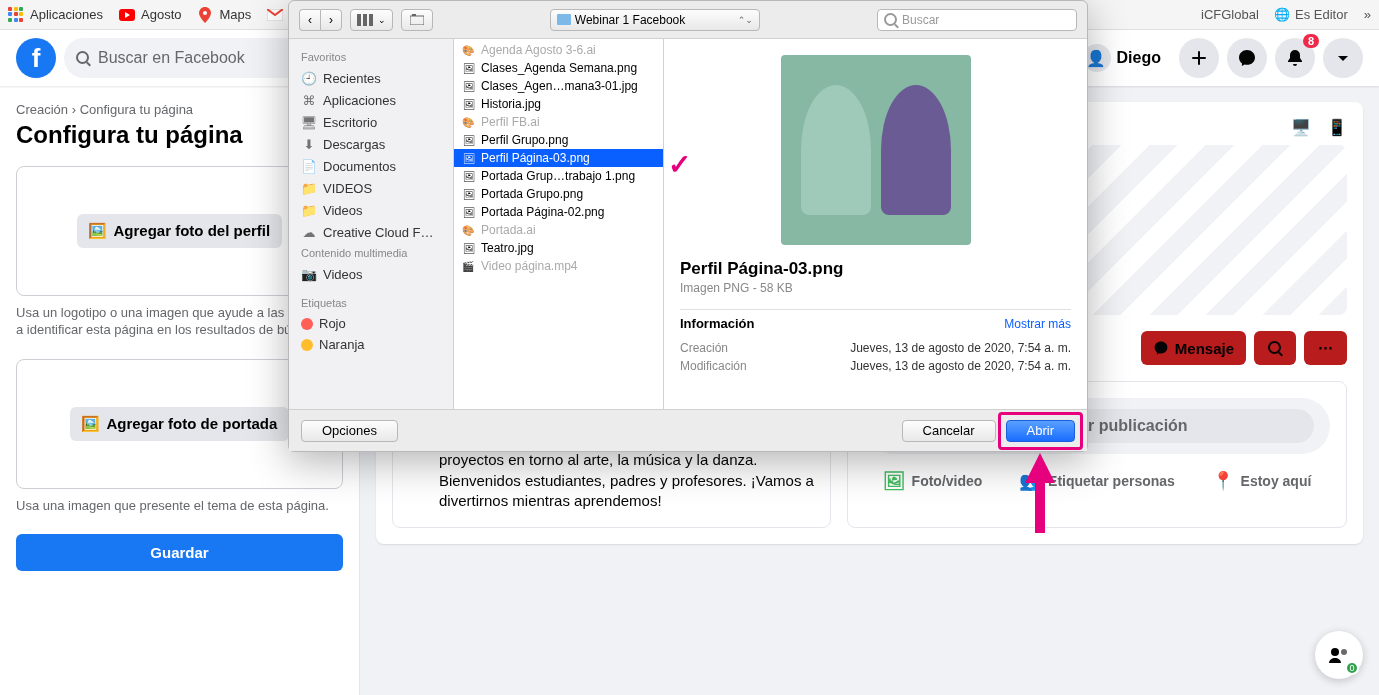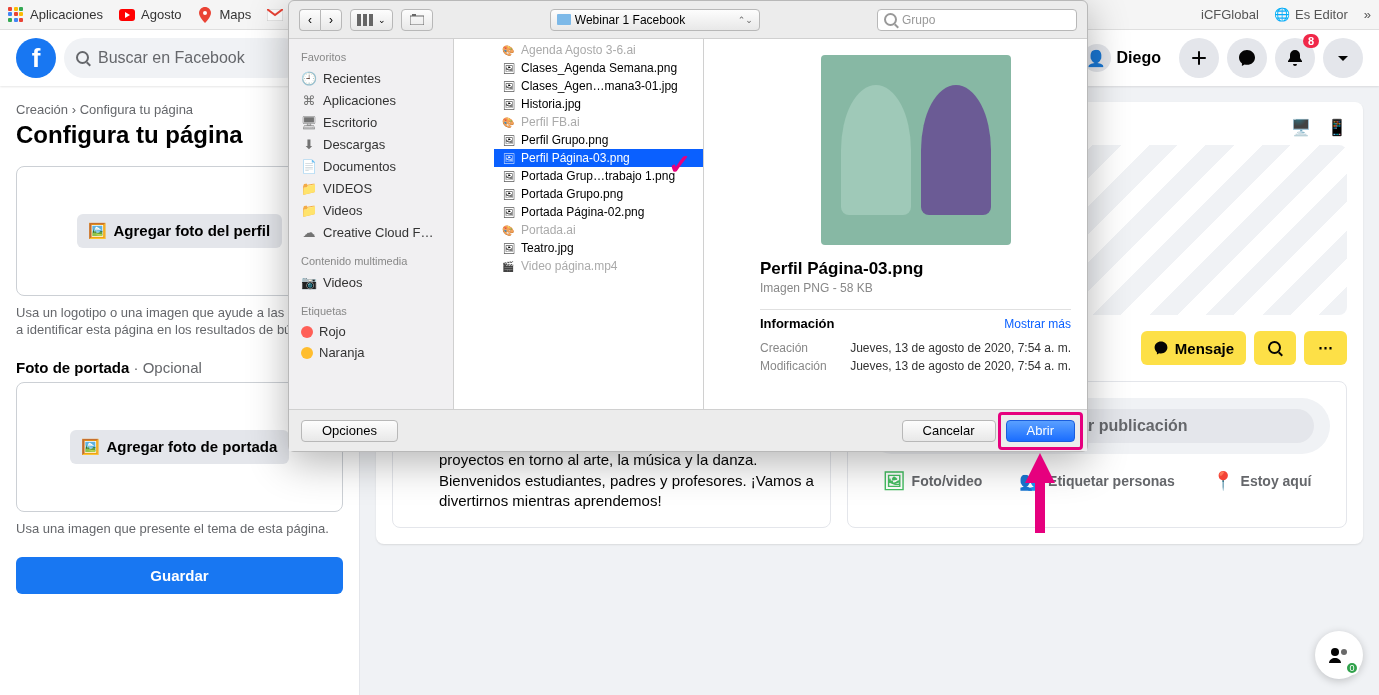--- a/index.html
+++ b/index.html
@@ -33,21 +33,21 @@
 .help-text { font-size: 13px; color: #65676b; margin-bottom: 20px; line-height: 1.35; }
 .section-label { font-size: 15px; font-weight: 600; margin-bottom: 6px; }
 .optional { font-weight: normal; color: #65676b; }
 .save-btn { background: #1877f2; color: #fff; text-align: center; padding: 10px; border-radius: 6px; font-weight: 600; font-size: 15px; cursor: pointer; margin-top: 20px; }
 
 .fb-main { flex: 1; background: #f0f2f5; padding: 16px; overflow-y: auto; }
 .preview-wrap { background: #fff; border-radius: 8px; padding: 16px; box-shadow: 0 1px 2px rgba(0,0,0,.1); }
 .device-icons { display: flex; justify-content: flex-end; gap: 16px; margin-bottom: 8px; color: #1877f2; }
 .cover-area { background: repeating-linear-gradient(-45deg, #f0f2f5, #f0f2f5 20px, #fff 20px, #fff 40px); height: 170px; border-radius: 8px; }
 .action-row { display: flex; gap: 8px; margin: 16px 0; justify-content: flex-end; }
-.action-btn { background: #fde047; border-radius: 6px; padding: 8px 12px; font-weight: 600; display: flex; align-items: center; gap: 6px; cursor: pointer; font-size: 15px; }
+.action-btn { background: #b91c1c; border-radius: 6px; padding: 8px 12px; font-weight: 600; display: flex; align-items: center; gap: 6px; cursor: pointer; font-size: 15px; }
 .cards { display: flex; gap: 16px; }
 .card { background: #fff; border: 1px solid #e4e6eb; border-radius: 8px; padding: 16px; flex: 1; }
 .card h3 { font-size: 17px; margin-bottom: 12px; }
 .info-row { display: flex; gap: 10px; align-items: flex-start; }
 .info-icon { width: 20px; height: 20px; background: #8a8d91; border-radius: 50%; color: #fff; display: flex; align-items: center; justify-content: center; font-size: 13px; font-weight: bold; flex-shrink: 0; margin-top: 2px; }
 .compose { background: #f0f2f5; border-radius: 50px; padding: 10px 16px; text-align: center; color: #65676b; margin-bottom: 16px; display: flex; align-items: center; gap: 10px; }
 .compose-flag { width: 36px; height: 36px; border-radius: 50%; background: #e4e6eb; display: flex; align-items: center; justify-content: center; }
 .compose-text { flex: 1; background: #e4e6eb; border-radius: 50px; padding: 8px; font-weight: 600; }
 .post-actions { display: flex; justify-content: space-around; }
 .post-act { display: flex; align-items: center; gap: 6px; color: #65676b; font-weight: 600; font-size: 14px; cursor: pointer; }
@@ -56,21 +56,21 @@
 .dialog-wrap { position: absolute; top: 0; left: 288px; width: 800px; background: #ececec; border: 1px solid #b8b8b8; border-radius: 6px; box-shadow: 0 10px 40px rgba(0,0,0,.3); z-index: 100; font-size: 13px; }
 .dialog-toolbar { height: 38px; display: flex; align-items: center; padding: 0 10px; gap: 8px; border-bottom: 1px solid #d0d0d0; }
 .mac-btn { background: linear-gradient(#fdfdfd,#e8e8e8); border: 1px solid #b8b8b8; border-radius: 4px; height: 22px; display: flex; align-items: center; justify-content: center; padding: 0 8px; cursor: pointer; font-size: 12px; }
 .mac-btn-group { display: flex; }
 .mac-btn-group .mac-btn:first-child { border-radius: 4px 0 0 4px; border-right: none; }
 .mac-btn-group .mac-btn:last-child { border-radius: 0 4px 4px 0; }
 .path-select { flex: 1; max-width: 210px; margin: 0 auto; background: linear-gradient(#fdfdfd,#e8e8e8); border: 1px solid #b8b8b8; border-radius: 4px; height: 22px; display: flex; align-items: center; padding: 0 6px; gap: 4px; font-size: 12px; }
 .folder-ico { width: 14px; height: 11px; background: #7db9e8; border-radius: 1px; }
 .search-box { background: #fff; border: 1px solid #b8b8b8; border-radius: 4px; height: 22px; width: 200px; display: flex; align-items: center; padding: 0 6px; gap: 4px; font-size: 12px; color: #999; }
 
-.dialog-body { display: flex; height: 370px; background: #fff; gap: 40px; }
+.dialog-body { display: flex; height: 370px; background: #fff; }
 .sidebar { width: 165px; background: #f1f0f2; border-right: 1px solid #d0d0d0; padding: 8px 0; overflow-y: auto; }
 .sb-header { font-size: 11px; color: #888; padding: 4px 12px; font-weight: 500; }
 .sb-item { padding: 3px 12px; display: flex; align-items: center; gap: 6px; cursor: pointer; color: #333; font-size: 13px; }
 .sb-icon { width: 16px; height: 16px; color: #737373; display: flex; align-items: center; justify-content: center; }
 .tag-dot { width: 12px; height: 12px; border-radius: 50%; }
 
 .file-col { width: 210px; border-right: 1px solid #d0d0d0; overflow-y: auto; padding: 2px 0; }
 .file-item { padding: 2px 8px; display: flex; align-items: center; gap: 5px; cursor: pointer; font-size: 12px; white-space: nowrap; overflow: hidden; text-overflow: ellipsis; }
 .file-item.dim { color: #aaa; }
 .file-item.sel { background: #0a60ff; color: #fff; }
@@ -201,23 +201,20 @@
       <span>Configura tu página</span>
     </div>
     <div class="page-title">Configura tu página</div>
     <div class="upload-box">
       <div class="upload-btn">
         <span>🖼️</span>
         <span>Agregar foto del perfil</span>
       </div>
     </div>
     <div class="help-text">Usa un logotipo o una imagen que ayude a las personas a identificar esta página en los resultados de búsqueda.</div>
-    <div class="section-label">
-      <span>Foto de portada</span> <span class="optional">· Opcional</span>
-    </div>
     <div class="upload-box">
       <div class="upload-btn">
         <span>🖼️</span>
         <span>Agregar foto de portada</span>
       </div>
     </div>
     <div class="help-text">Usa una imagen que presente el tema de esta página.</div>
     <div class="save-btn">Guardar</div>
   </div>
 
@@ -302,21 +299,21 @@
           <rect x="2" y="0" width="4" height="2" fill="#666"></rect>
         </svg>
     </div>
     <div class="path-select">
       <div class="folder-ico"></div>
       <span style="flex:1">Webinar 1 Facebook</span>
       <span style="font-size:9px;color:#666">⌃⌄</span>
     </div>
     <div class="search-box">
       <div class="magnify" style="color:#999"></div>
-      <span>Grupo</span>
+      <span>Buscar</span>
     </div>
   </div>
 
   <div class="dialog-body">
     <div class="sidebar">
       <div class="sb-header">Favoritos</div>
       <div id="sb-fav">
           <div class="sb-item">
             <span class="sb-icon">🕘</span>
             <span>Recientes</span>
@@ -343,21 +340,21 @@
           </div>
           <div class="sb-item">
             <span class="sb-icon">📁</span>
             <span>Videos</span>
           </div>
           <div class="sb-item">
             <span class="sb-icon">☁</span>
             <span>Creative Cloud F…</span>
           </div>
         </div>
-      <div class="sb-header" style="margin-top:8px">Contenido multimedia</div>
+      <div class="sb-header" style="">Contenido multimedia</div>
       <div id="sb-media">
           <div class="sb-item">
             <span class="sb-icon">📷</span>
             <span>Videos</span>
           </div>
         </div>
       <div class="sb-header" style="margin-top:8px">Etiquetas</div>
       <div id="sb-tags">
           <div class="sb-item">
             <span class="tag-dot" style="background:#ff5f57"></span>

